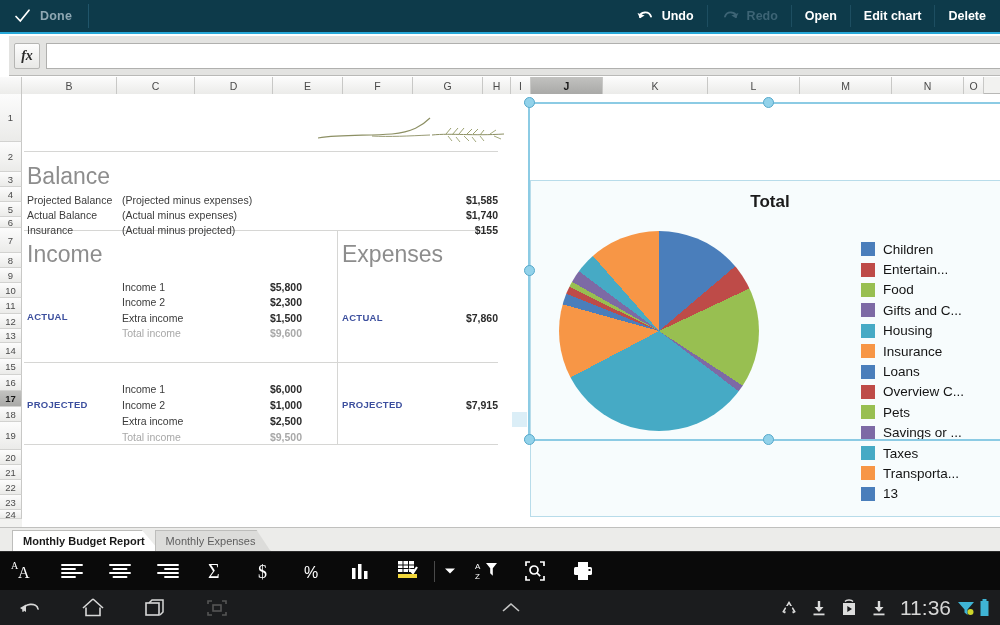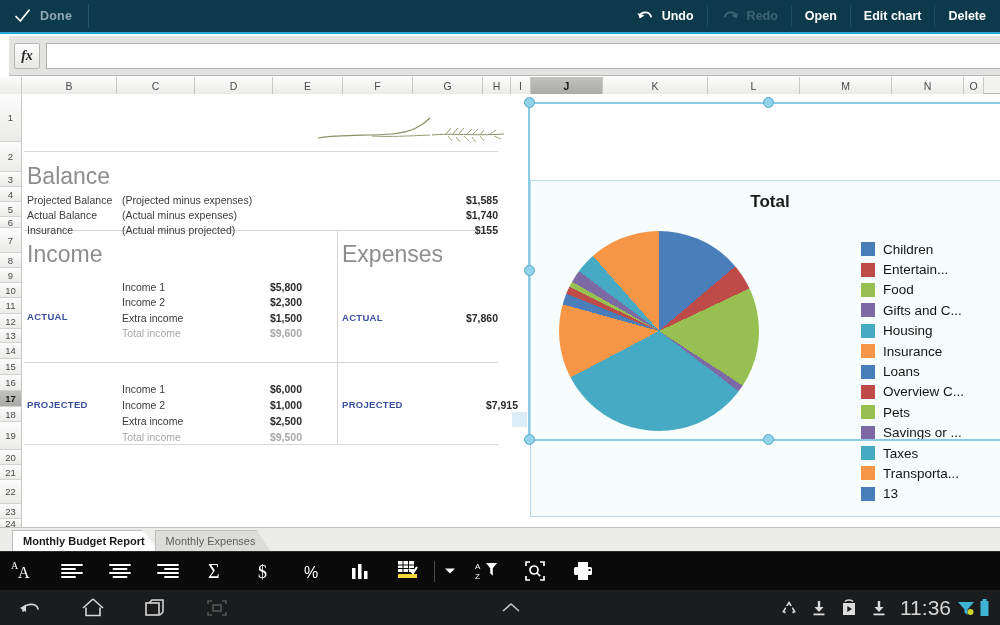--- a/index.html
+++ b/index.html
@@ -251,21 +251,21 @@
           <div class="row-cell" style="height: 15px;">12</div>
           <div class="row-cell" style="height: 14px;">13</div>
           <div class="row-cell" style="height: 16px;">14</div>
           <div class="row-cell" style="height: 16px;">15</div>
           <div class="row-cell" style="height: 16px;">16</div>
           <div class="row-cell sel" style="height: 16px;">17</div>
           <div class="row-cell" style="height: 15px;">18</div>
           <div class="row-cell" style="height: 28px;">19</div>
           <div class="row-cell" style="height: 15px;">20</div>
           <div class="row-cell" style="height: 15px;">21</div>
-          <div class="row-cell" style="height: 24px;">22</div>
+          <div class="row-cell" style="height: 15px;">22</div>
           <div class="row-cell" style="height: 15px;">23</div>
           <div class="row-cell" style="height: 9px;">24</div>
         </div>
     </div>
 
     <div class="grid">
 
       <div class="hline" style="left:2px; top:57px; width:474px;"></div>
       <div class="hline" style="left:2px; top:136px; width:474px;"></div>
       <div class="hline" style="left:2px; top:268px; width:474px;"></div>
@@ -318,21 +318,21 @@
       <div class="cell c-lbl" style="left:100px; top:289px;">Income 1</div>
       <div class="cell c-num" style="left:200px; top:289px; width:80px;">$6,000</div>
       <div class="cell c-lbl" style="left:100px; top:305px;">Income 2</div>
       <div class="cell c-num" style="left:200px; top:305px; width:80px;">$1,000</div>
       <div class="cell c-lbl" style="left:100px; top:321px;">Extra income</div>
       <div class="cell c-num" style="left:200px; top:321px; width:80px;">$2,500</div>
       <div class="cell c-mut" style="left:100px; top:337px;">Total income</div>
       <div class="cell c-numm" style="left:200px; top:337px; width:80px;">$9,500</div>
 
       <div class="cell c-tag" style="left:320px; top:305px;">PROJECTED</div>
-      <div class="cell c-num" style="left:410px; top:305px; width:86px;">$7,915</div>
+      <div class="cell c-num" style="left:390px; top:305px; width:86px;">$7,915</div>
     </div>
 
     <div class="chartbox">
       <div class="chart-title">Total</div>
       <div class="pie" id="pie" style="background: conic-gradient(rgb(74, 126, 187) 0deg, rgb(74, 126, 187) 49.68deg, rgb(190, 75, 72) 49.68deg, rgb(190, 75, 72) 64.8deg, rgb(152, 191, 81) 64.8deg, rgb(152, 191, 81) 123.12deg, rgb(125, 106, 165) 123.12deg, rgb(125, 106, 165) 127.08deg, rgb(70, 170, 197) 127.08deg, rgb(70, 170, 197) 242.28deg, rgb(247, 150, 70) 242.28deg, rgb(247, 150, 70) 285.48deg, rgb(74, 126, 187) 285.48deg, rgb(74, 126, 187) 291.96deg, rgb(190, 75, 72) 291.96deg, rgb(190, 75, 72) 296.28deg, rgb(152, 191, 81) 296.28deg, rgb(152, 191, 81) 299.52deg, rgb(125, 106, 165) 299.52deg, rgb(125, 106, 165) 306.72deg, rgb(70, 170, 197) 306.72deg, rgb(70, 170, 197) 318.6deg, rgb(247, 150, 70) 318.6deg, rgb(247, 150, 70) 360deg, rgb(74, 126, 187) 360deg, rgb(74, 126, 187) 360deg);"></div>
       <div class="legend" id="legend">
           <div class="leg-row">
             <span class="leg-sw" style="background: rgb(74, 126, 187);"></span>
             <span class="leg-lbl">Children</span>
           </div>

